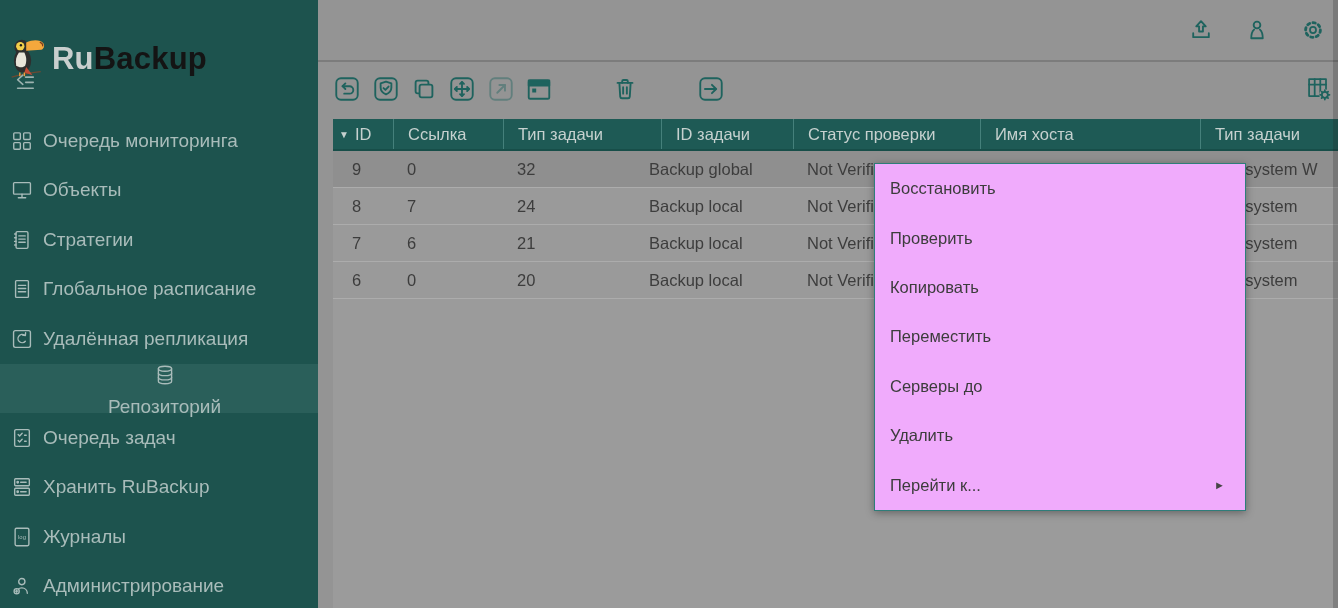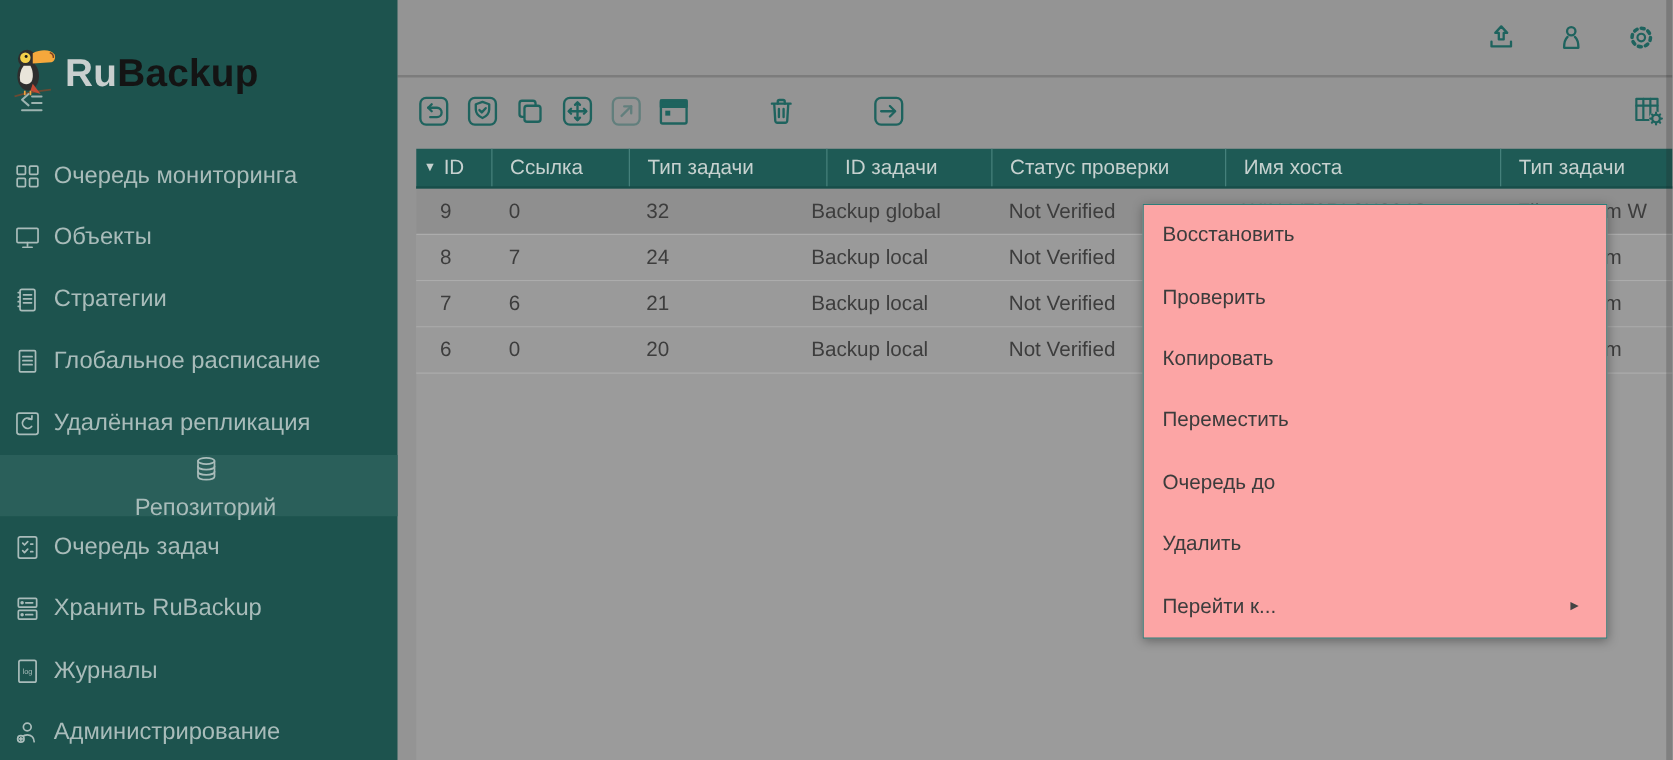--- a/index.html
+++ b/index.html
@@ -39,21 +39,21 @@
     border-left:1px solid #45807B;white-space:nowrap;overflow:hidden;cursor:pointer;}
   .th:first-child{border-left:none;padding-left:6px;}
   .sort-arrow{font-size:10px;margin-right:6px;}
   .tr{display:flex;height:37px;background:#9A9A9A;border-bottom:1px solid #ACACAC;
     color:#3D3D3D;font-size:16.5px;box-sizing:border-box;cursor:pointer;}
   .tr.selected{background:#8F8F8F;}
   .td{display:flex;align-items:center;padding-left:14px;box-sizing:border-box;
     overflow:hidden;white-space:nowrap;}
   .td:first-child{padding-left:19px;}
   
-  .context-menu{position:absolute;left:914px;top:163px;width:372px;height:348px;background:#fca5a5;
+  .context-menu{position:absolute;left:874px;top:163px;width:372px;height:348px;background:#f0abfc;
     border:1px solid #2E7D79;box-shadow:0 2px 8px rgba(0,0,0,.35);z-index:5;
     display:flex;flex-direction:column;box-sizing:border-box;}
   .cm-item{flex:1;display:flex;align-items:center;justify-content:space-between;
     padding:0 20px 0 15px;font-size:16.5px;color:#3C3C3C;cursor:pointer;}
   .cm-arrow{font-size:11px;color:#444;}
   
   .right-strip{position:absolute;right:0;top:0;width:5px;height:608px;background:rgba(30,30,30,.22);z-index:3;}
 </style>
 </head>
 <body>
@@ -331,21 +331,21 @@
     <div class="cm-item">
       <span>Проверить</span>
     </div>
     <div class="cm-item">
       <span>Копировать</span>
     </div>
     <div class="cm-item">
       <span>Переместить</span>
     </div>
     <div class="cm-item">
-      <span>Очередь до</span>
+      <span>Серверы до</span>
     </div>
     <div class="cm-item">
       <span>Удалить</span>
     </div>
     <div class="cm-item">
       <span>Перейти к...</span>
       <span class="cm-arrow">►</span>
     </div>
   </div>
 

